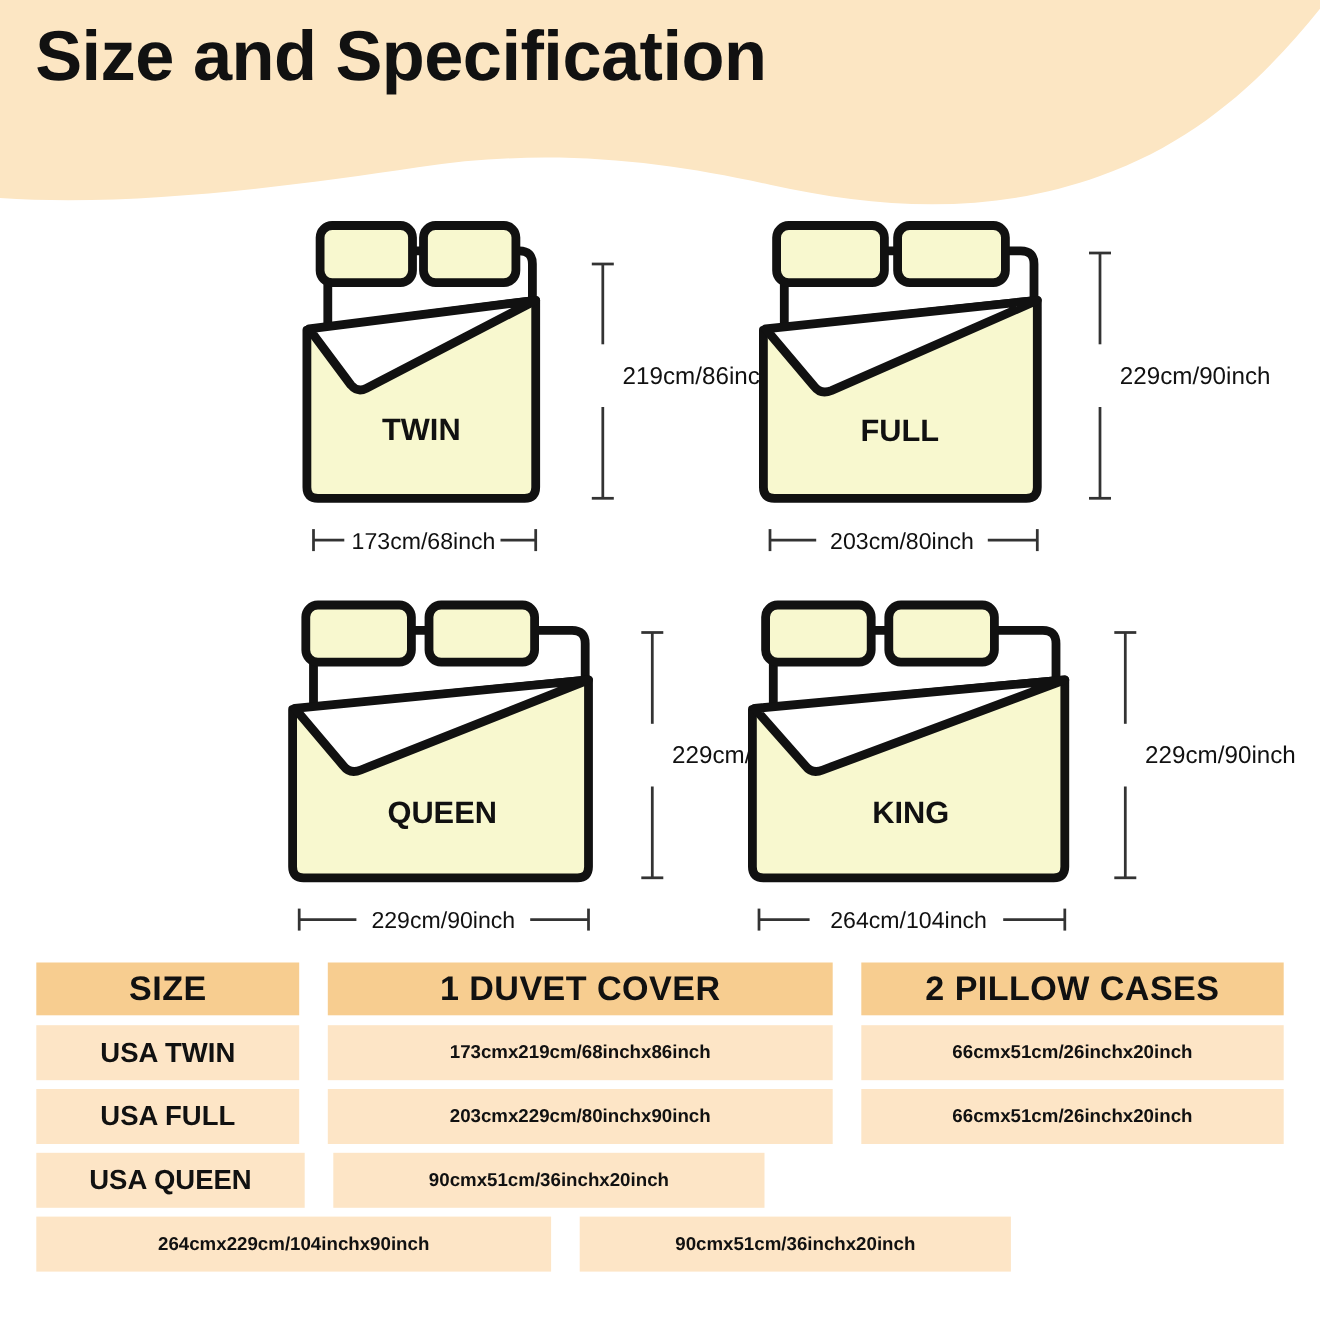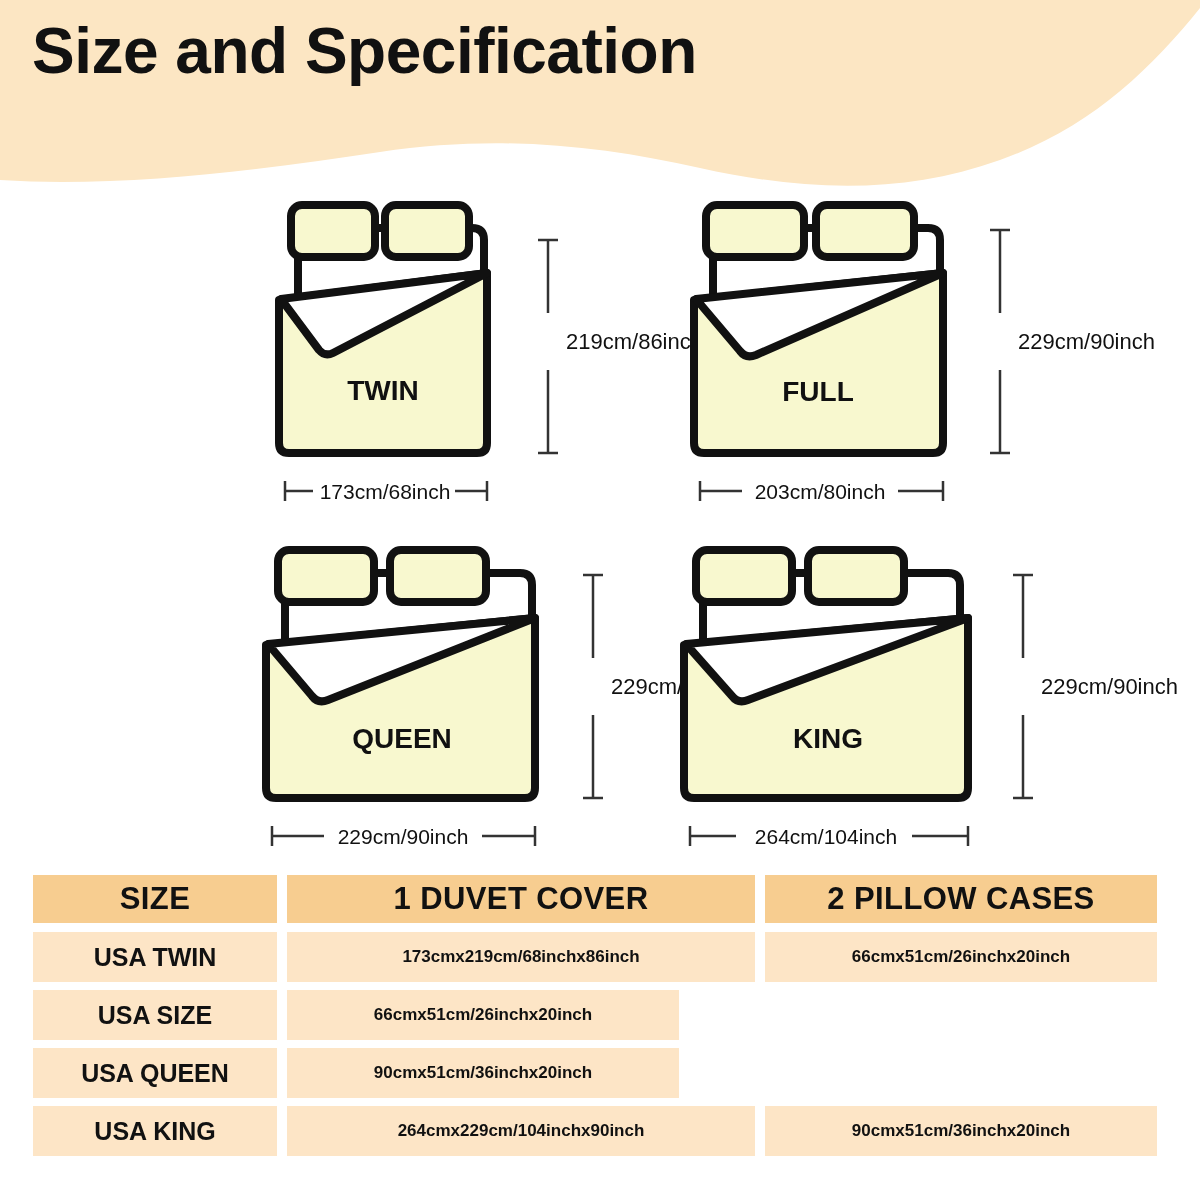--- a/index.html
+++ b/index.html
@@ -49,21 +49,21 @@
 
   
   #spec-table {
     position: absolute;
     left: 33px;
     top: 875px;
     width: 1134px;
   }
   .trow {
     display: flex;
-    gap: 10px;
+    gap: 26px;
     margin-bottom: 8px;
   }
   .cell {
     display: flex;
     align-items: center;
     justify-content: center;
     box-sizing: border-box;
     color: #111111;
     white-space: nowrap;
   }
@@ -228,28 +228,28 @@
     <div class="cell col-pillow">2 PILLOW CASES</div>
   </div>
 
   <div class="trow data-row">
     <div class="cell col-size">USA TWIN</div>
     <div class="cell col-duvet">173cmx219cm/68inchx86inch</div>
     <div class="cell col-pillow">66cmx51cm/26inchx20inch</div>
   </div>
 
   <div class="trow data-row">
-    <div class="cell col-size">USA SIZE</div>
+    <div class="cell col-size">USA FULL</div>
+    <div class="cell col-duvet">203cmx229cm/80inchx90inch</div>
     <div class="cell col-pillow">66cmx51cm/26inchx20inch</div>
   </div>
 
   <div class="trow data-row">
     <div class="cell col-size">USA QUEEN</div>
     <div class="cell col-pillow">90cmx51cm/36inchx20inch</div>
   </div>
 
   <div class="trow data-row">
-    <div class="cell col-size">USA KING</div>
     <div class="cell col-duvet">264cmx229cm/104inchx90inch</div>
     <div class="cell col-pillow">90cmx51cm/36inchx20inch</div>
   </div>
 
 </div>
 
 </body></html>

